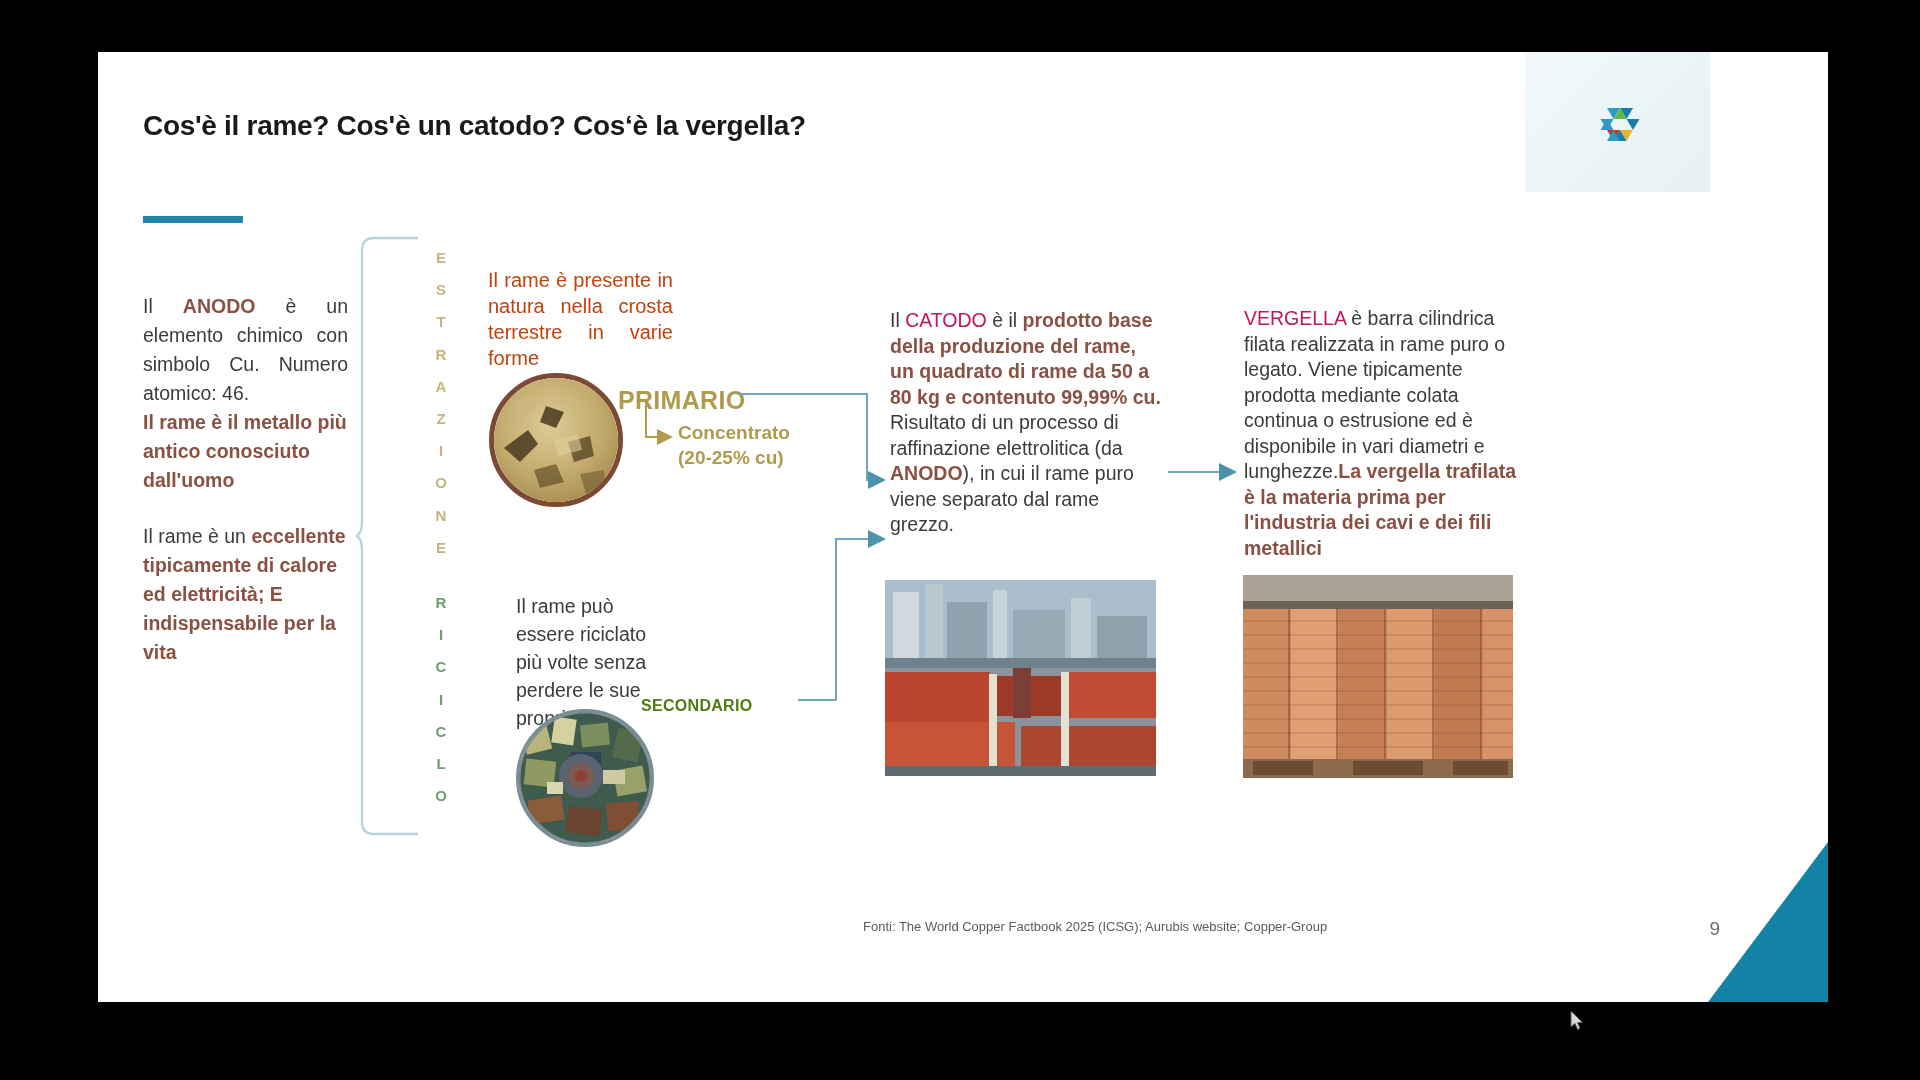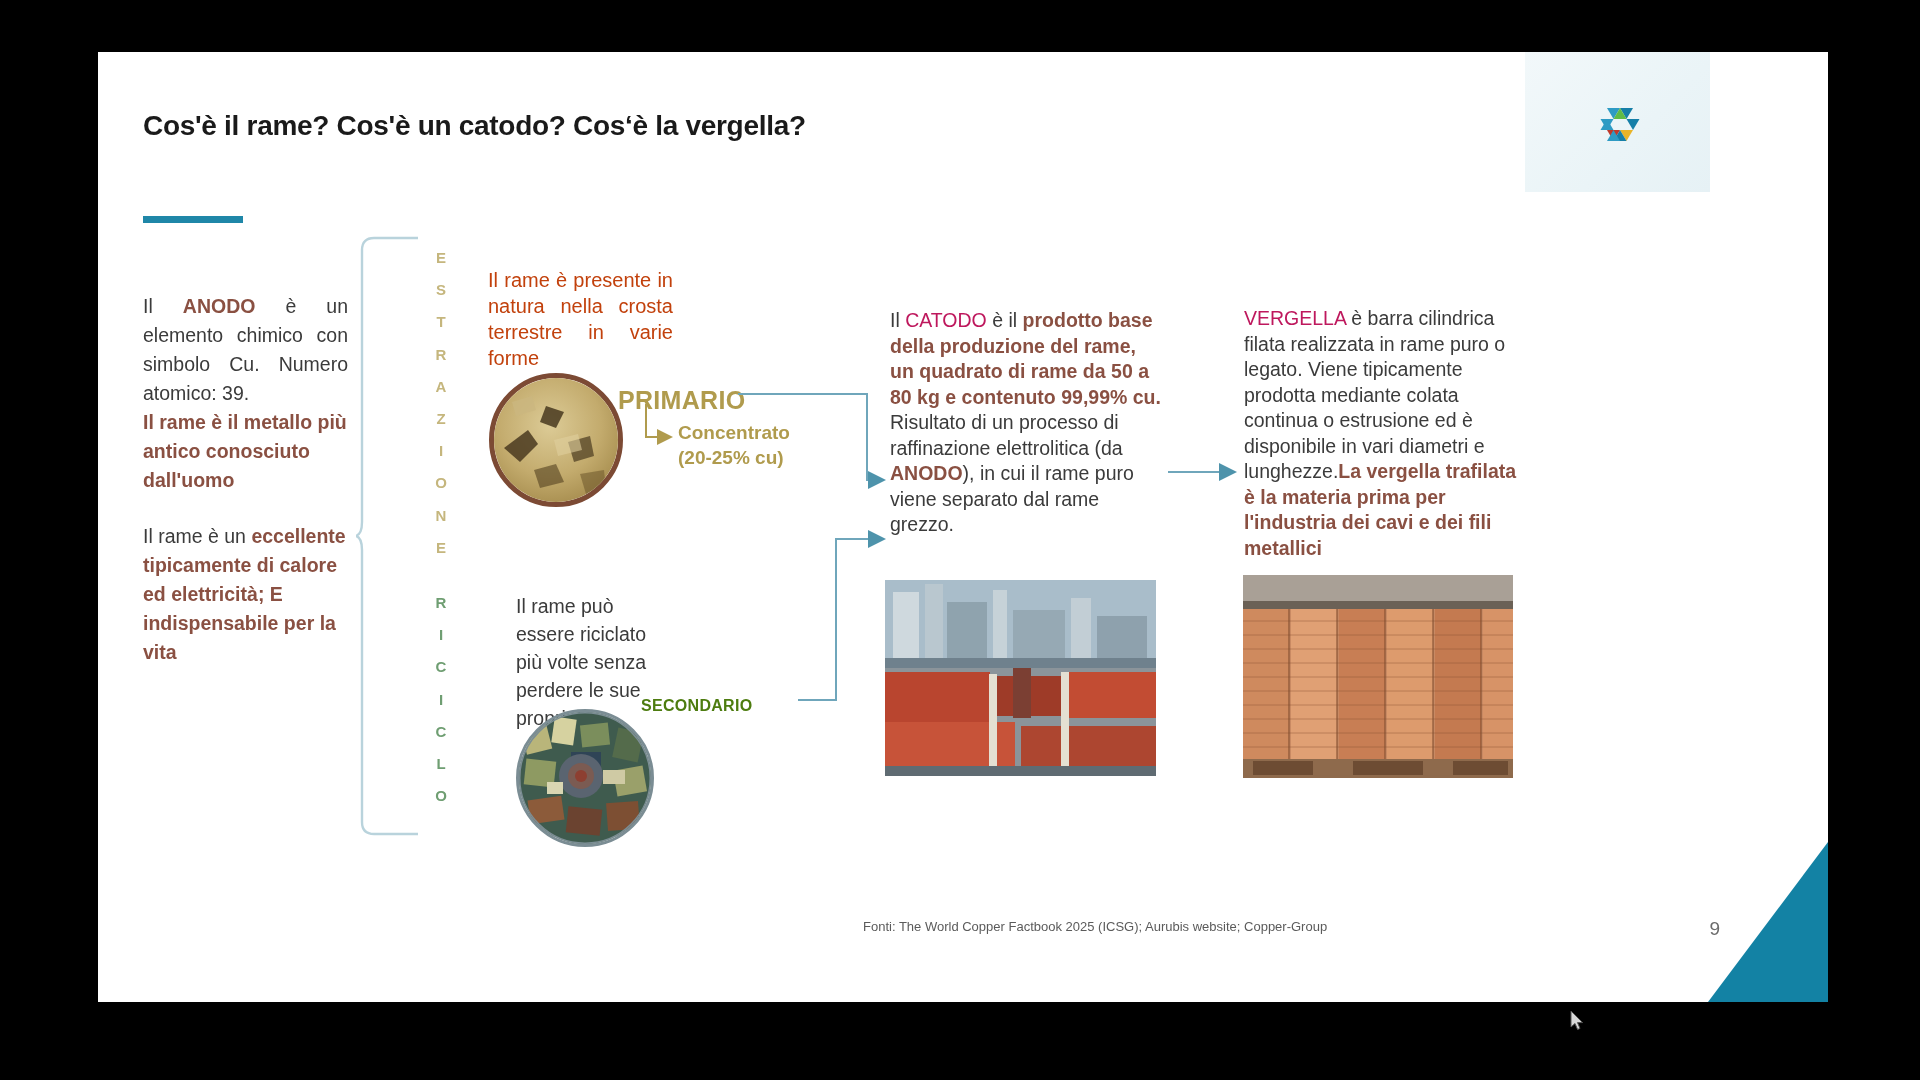--- a/index.html
+++ b/index.html
@@ -128,21 +128,21 @@
       <polygon points="26.5,47 39.5,47 33,36" fill="#157fa8"></polygon>
       <polygon points="20,47 33,47 26.5,36" fill="#2e9bc4"></polygon>
     </svg>
   </div>
 
   <div id="title">Cos'è il rame? Cos'è un catodo? Cos‘è la vergella?</div>
   <div id="accent-bar"></div>
 
   <div class="blk" id="col-left">
     <p class="p-just">
-      <span>Il </span><span class="hl">ANODO</span><span> è un elemento chimico con simbolo Cu. Numero atomico: 39.</span>
+      <span>Il </span><span class="hl">ANODO</span><span> è un elemento chimico con simbolo Cu. Numero atomico: 46.</span>
     </p>
     <p class="hl">Il rame è il metallo più antico conosciuto dall'uomo</p>
     <div class="gap"></div>
     <p>
       <span>Il rame è un </span><span class="hl">eccellente tipicamente di calore ed elettricità; E indispensabile per la vita</span>
     </p>
   </div>
 
   <svg id="brace" viewBox="0 0 62 600">
     <path d="M62,2 L18,2 Q6,2 6,14 L6,286 Q6,298 0,300 Q6,302 6,314 L6,586 Q6,598 18,598 L62,598" fill="none" stroke="#b9d3dc" stroke-width="2.4"></path>

